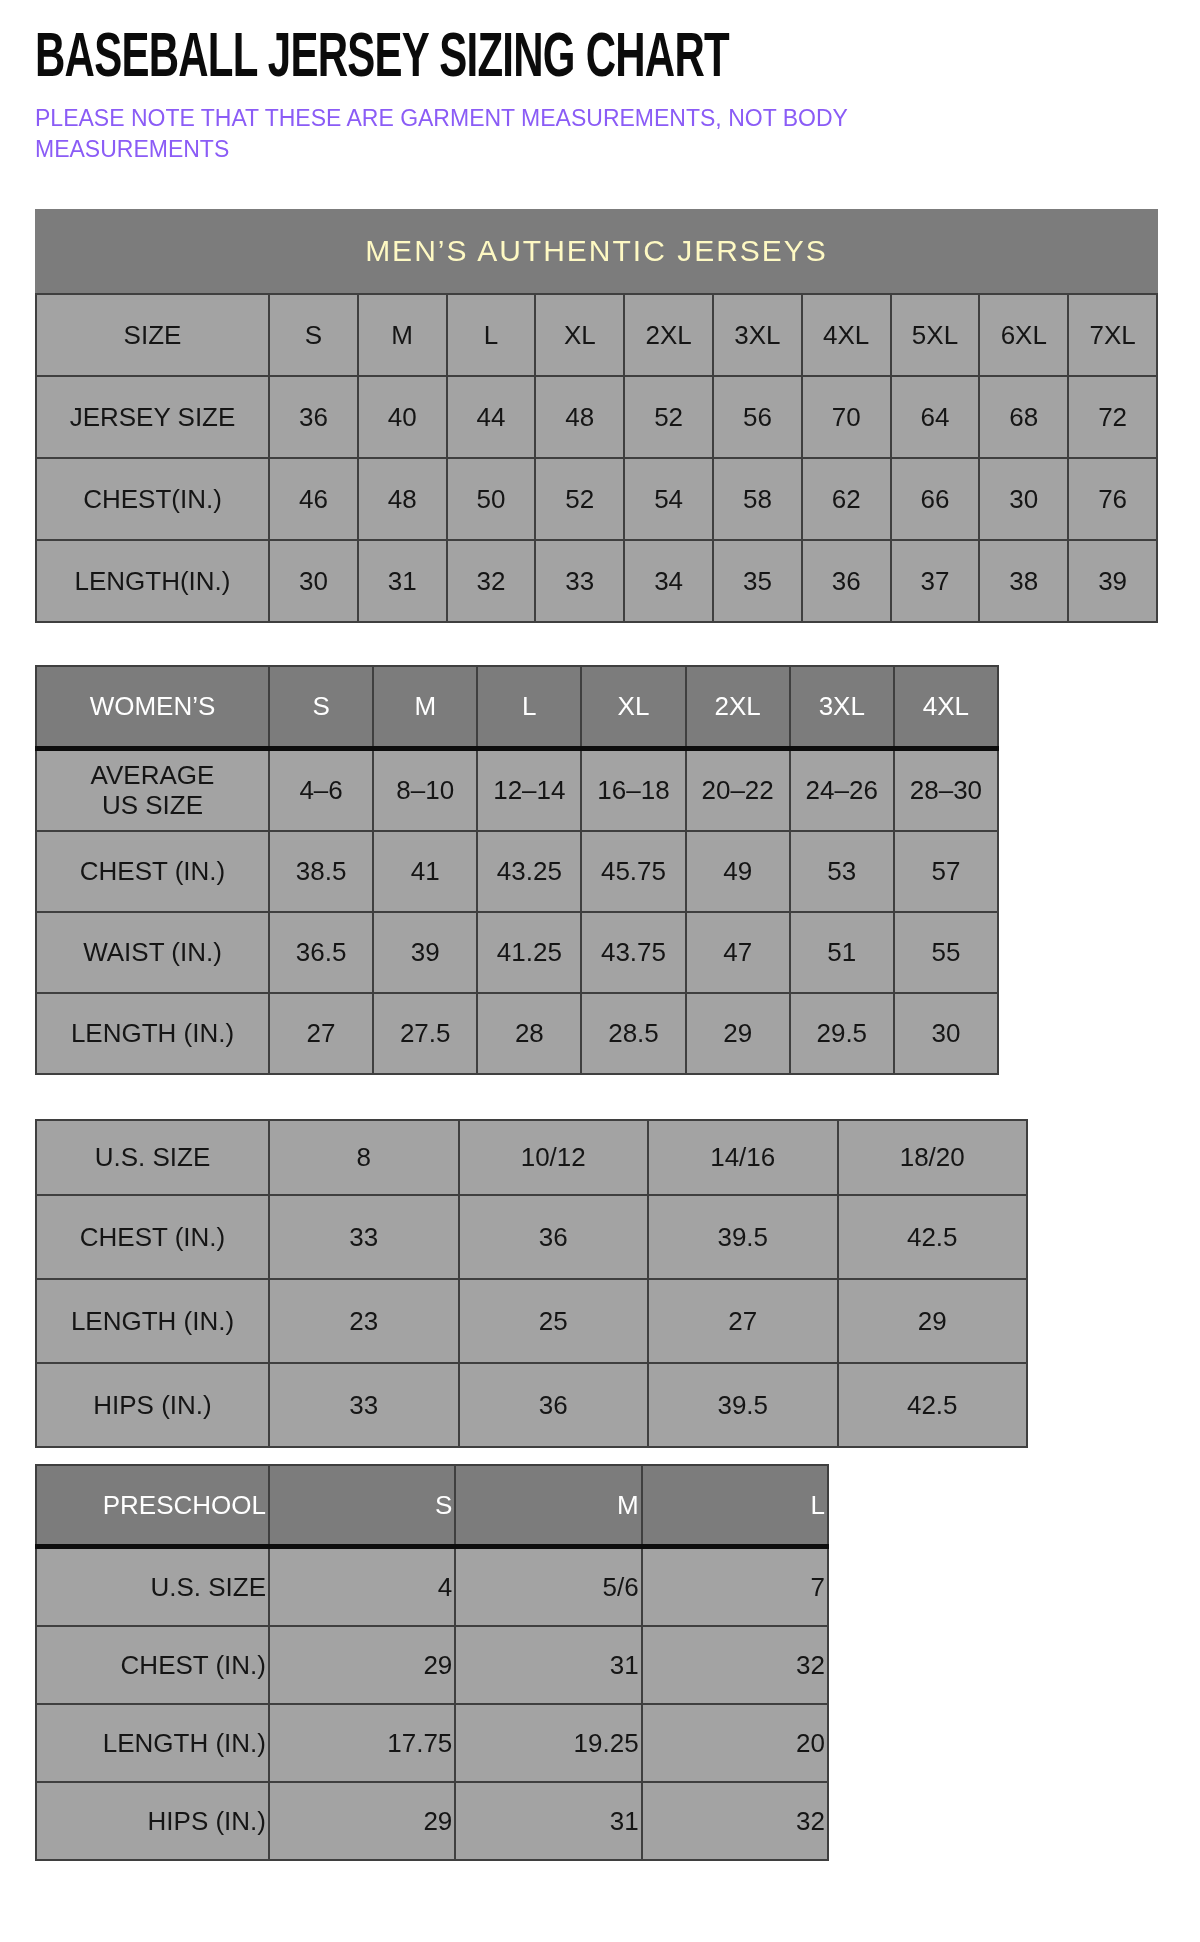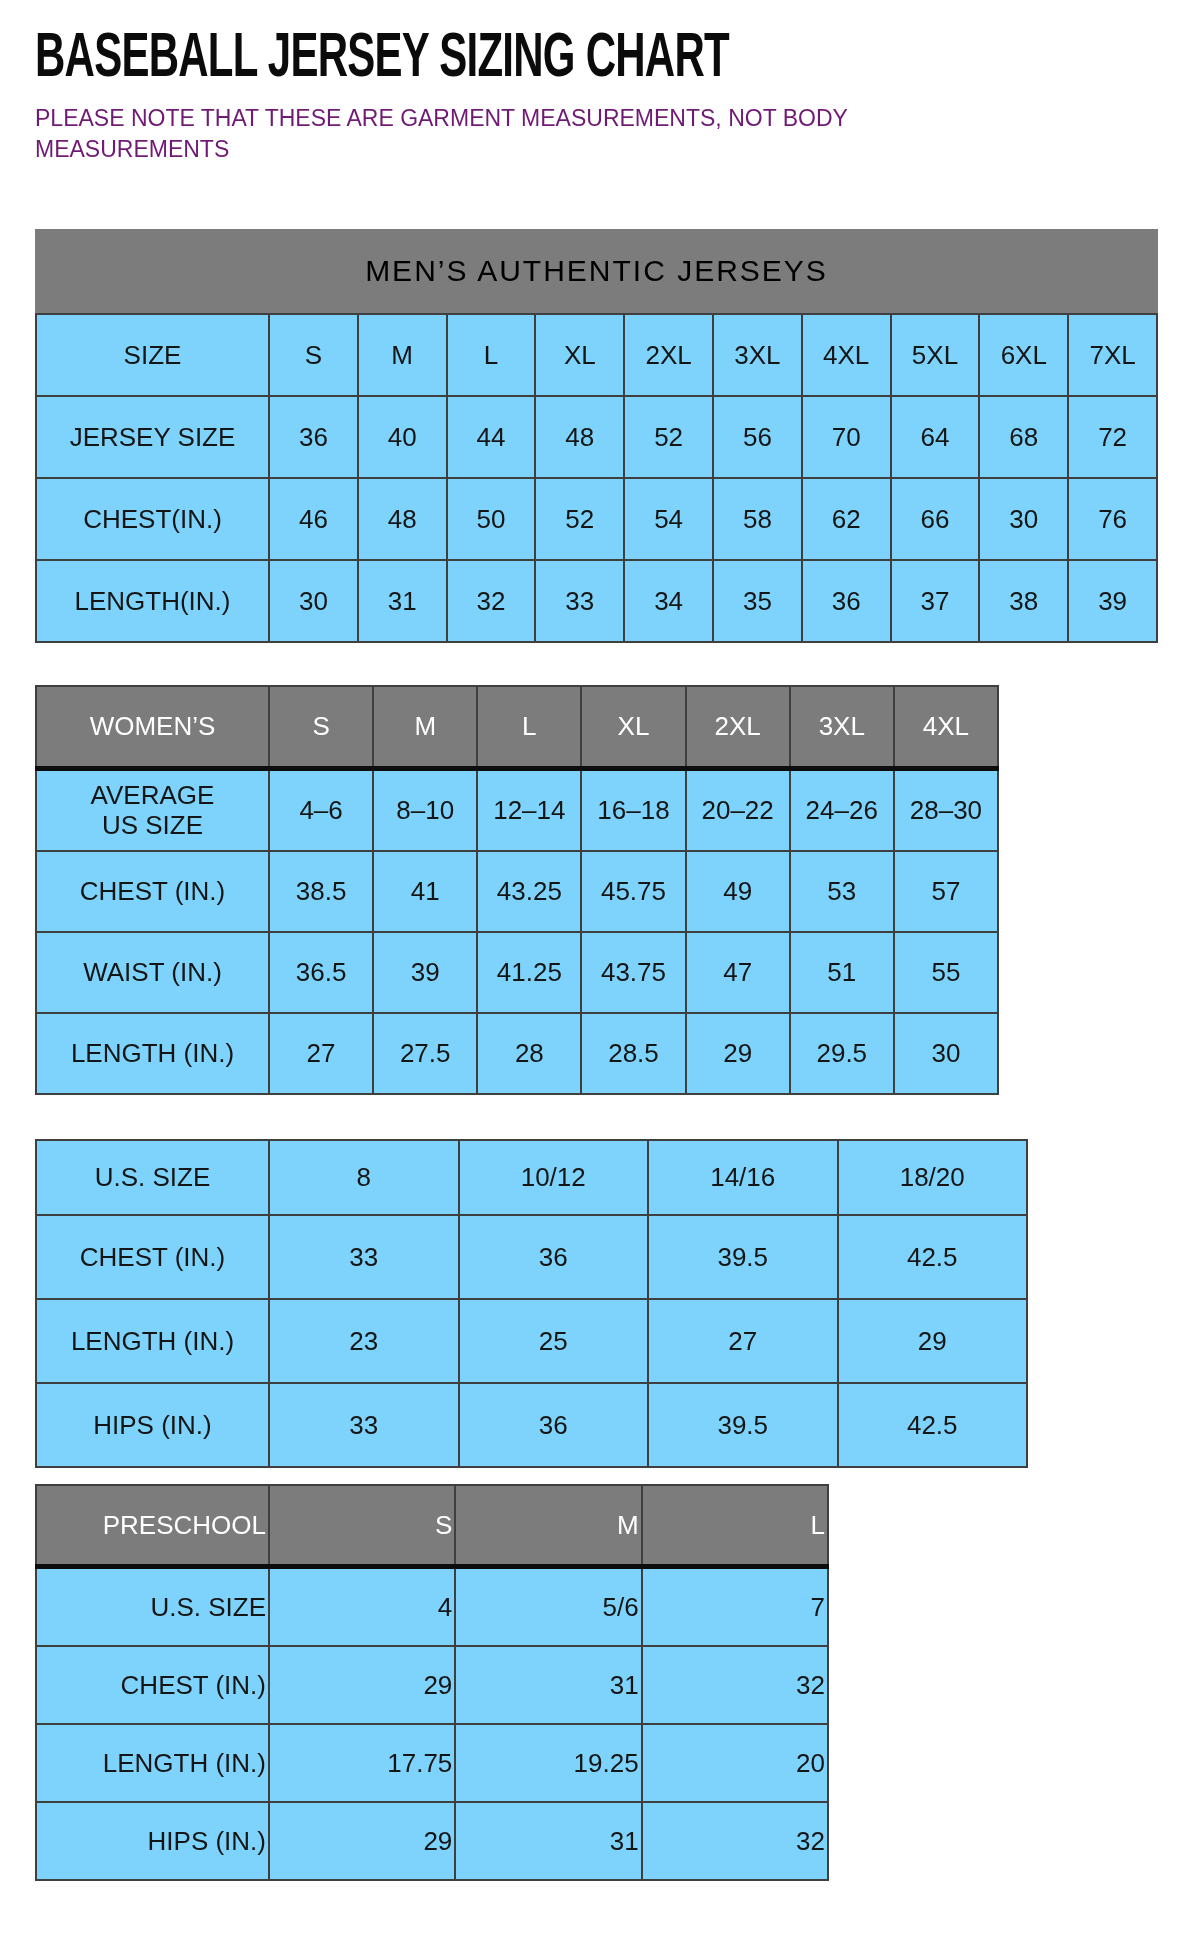--- a/index.html
+++ b/index.html
@@ -13,32 +13,32 @@
   
   .title{
     display:inline-block;
     font-size:56px;font-weight:700;letter-spacing:-1px;line-height:1.05;
     color:#0b0b0b;
     transform:scale(0.75,1.12);transform-origin:0 50%;
     white-space:nowrap;margin:6px 0 0 0;
   }
 
   
-  .note{margin-top:18px;color:#701a75;font-size:23px;line-height:31px;font-weight:400;}
+  .note{margin-top:18px;color:#8b5cf6;font-size:23px;line-height:31px;font-weight:400;}
 
   
   .banner{
-    margin-top:64px;width:1123px;height:84px;
-    background:#7c7c7c;color:#000000;
+    margin-top:44px;width:1123px;height:84px;
+    background:#7c7c7c;color:#fef9c3;
     display:flex;align-items:center;justify-content:center;
     font-size:30px;letter-spacing:2px;font-weight:400;
   }
 
   
-  table{border-collapse:collapse;table-layout:fixed;background:#7dd3fc;}
+  table{border-collapse:collapse;table-layout:fixed;background:#a3a3a3;}
   td{
     border:2px solid #3f3f3f;
     text-align:center;vertical-align:middle;
     font-size:26px;color:#151515;
     white-space:pre-line;line-height:30px;
     padding:0 2px;overflow:hidden;
   }
   colgroup col.col-label{width:233px;}
 
   .t-mens{width:1123px;}       .t-mens td{height:80px;}

